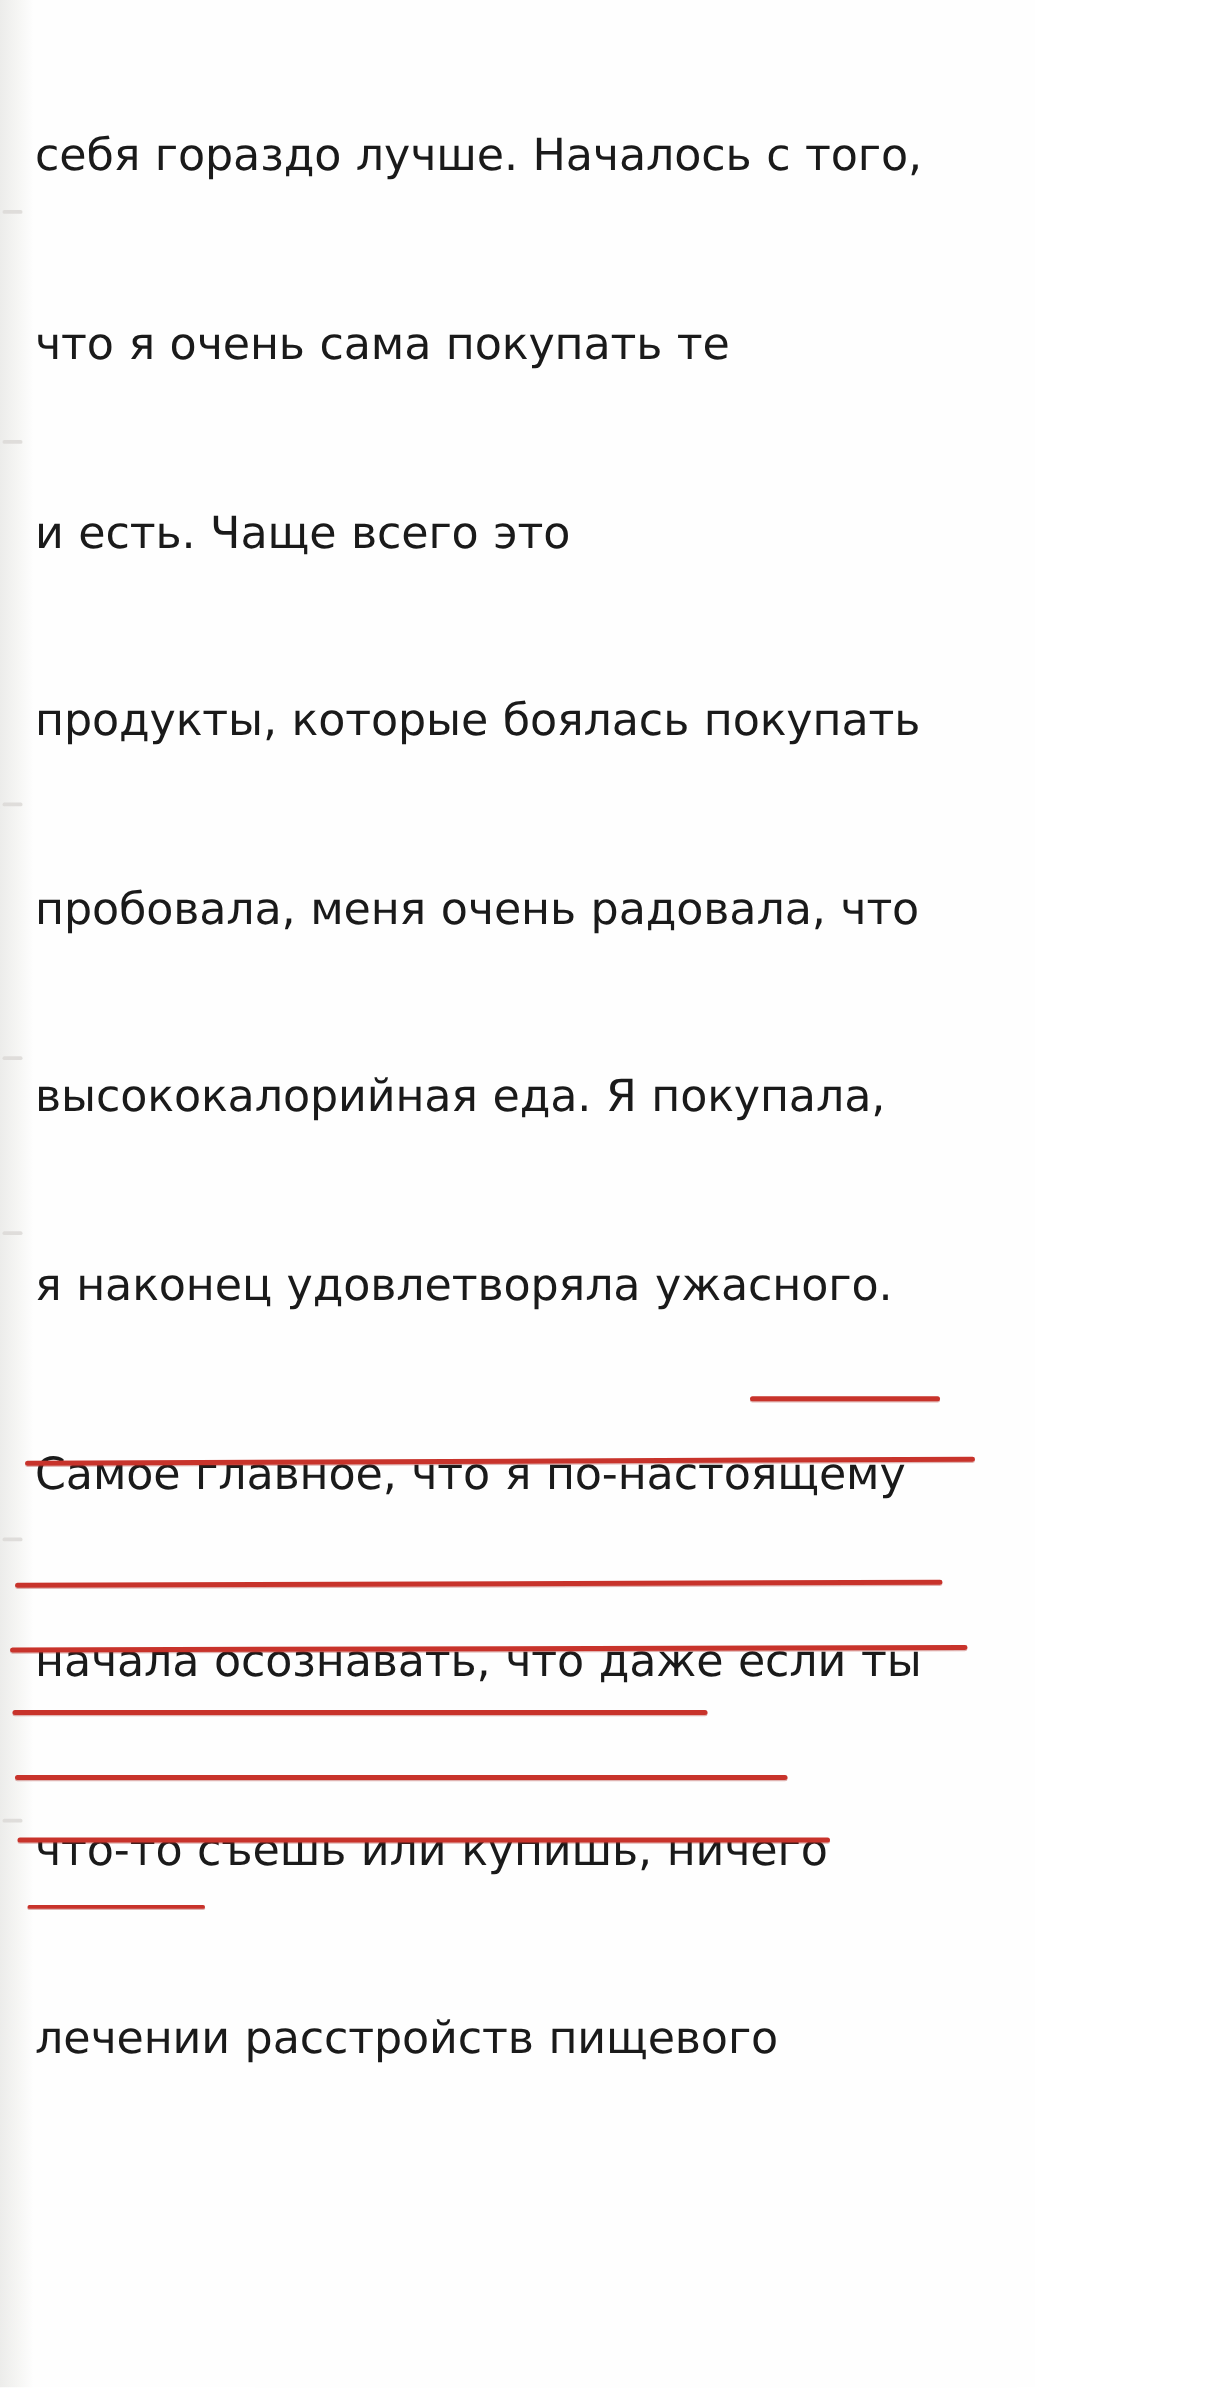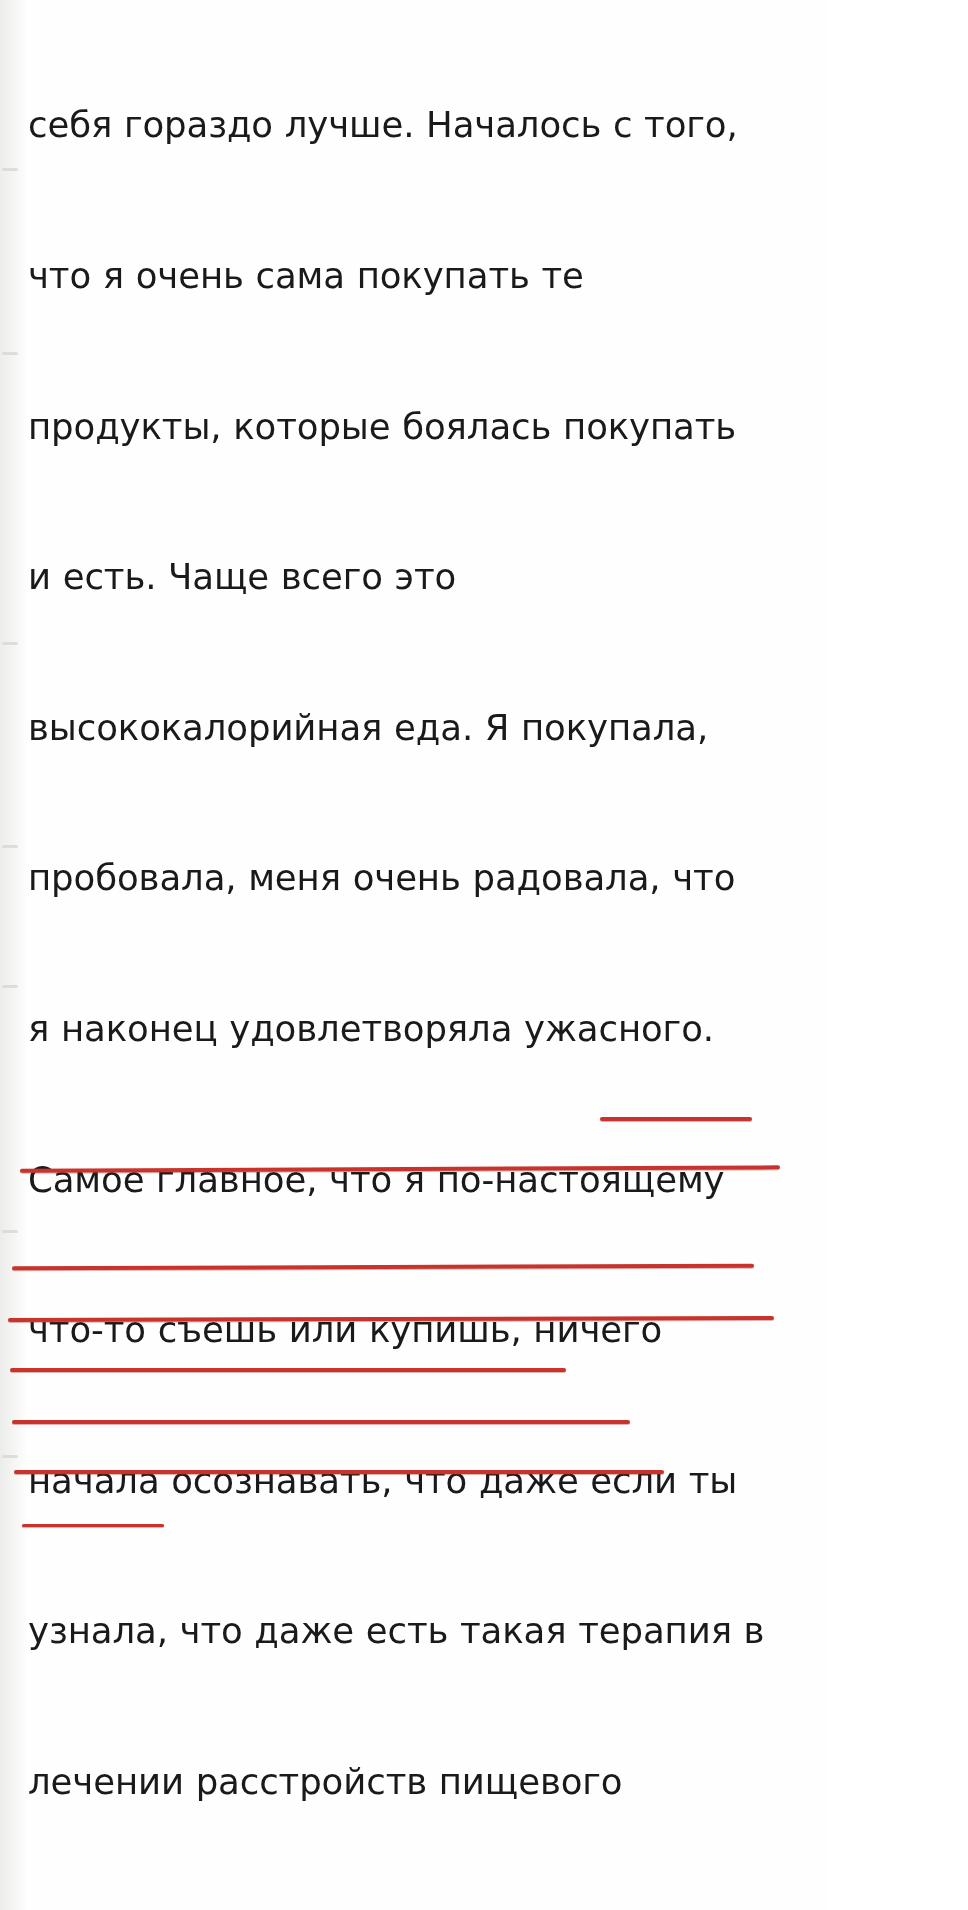--- a/index.html
+++ b/index.html
@@ -81,29 +81,28 @@
   <div class="edge-mark" style="top:352px"></div>
   <div class="edge-mark" style="top:642px"></div>
   <div class="edge-mark" style="top:845px"></div>
   <div class="edge-mark" style="top:985px"></div>
   <div class="edge-mark" style="top:1230px"></div>
   <div class="edge-mark" style="top:1455px"></div>
 
   <div id="text-block">
     <div class="line">себя гораздо лучше. Началось с того,</div>
     <div class="line">что я очень сама покупать те</div>
+    <div class="line">и есть. Чаще всего это</div>
     <div class="line">продукты, которые боялась покупать</div>
-    <div class="line">и есть. Чаще всего это</div>
+    <div class="line">пробовала, меня очень радовала, что</div>
     <div class="line">высококалорийная еда. Я покупала,</div>
-    <div class="line">пробовала, меня очень радовала, что</div>
     <div class="line">я наконец удовлетворяла ужасного.</div>
     <div class="line">Самое главное, что я по-настоящему</div>
+    <div class="line">начала осознавать, что даже если ты</div>
     <div class="line">что-то съешь или купишь, ничего</div>
-    <div class="line">начала осознавать, что даже если ты</div>
-    <div class="line">узнала, что даже есть такая терапия в</div>
     <div class="line">лечении расстройств пищевого</div>
     
     
     
     
     
     
     
     
     

